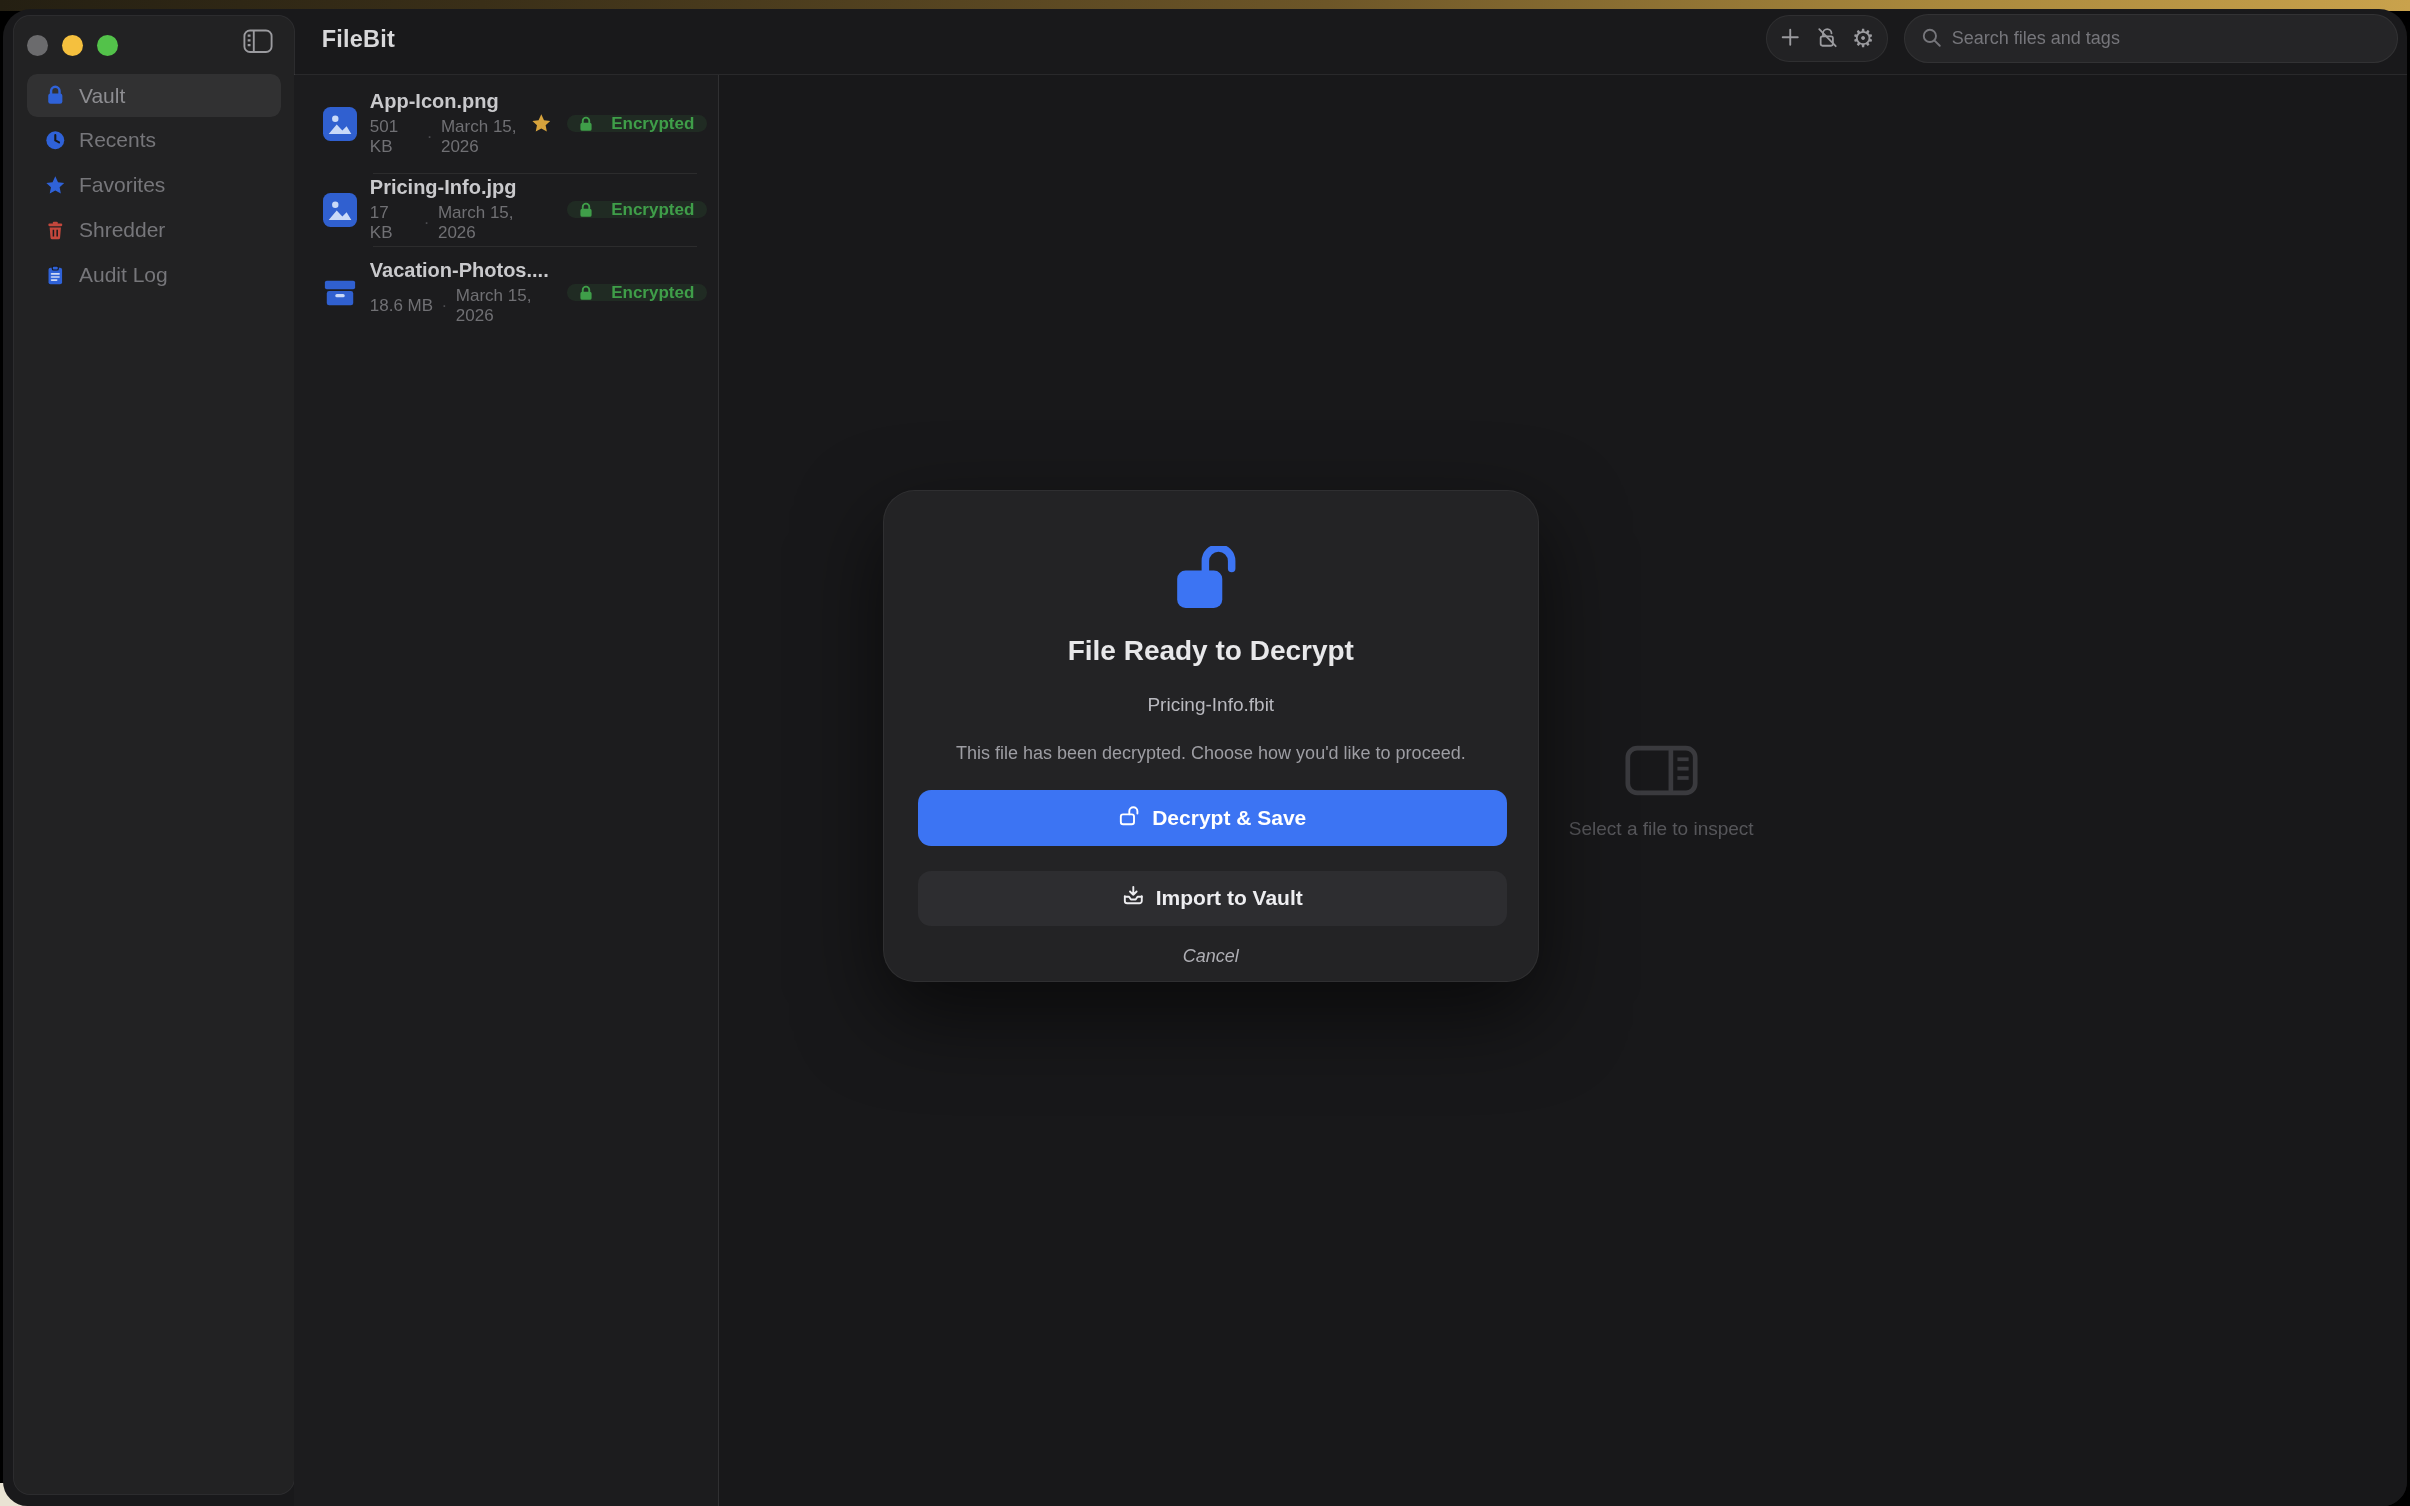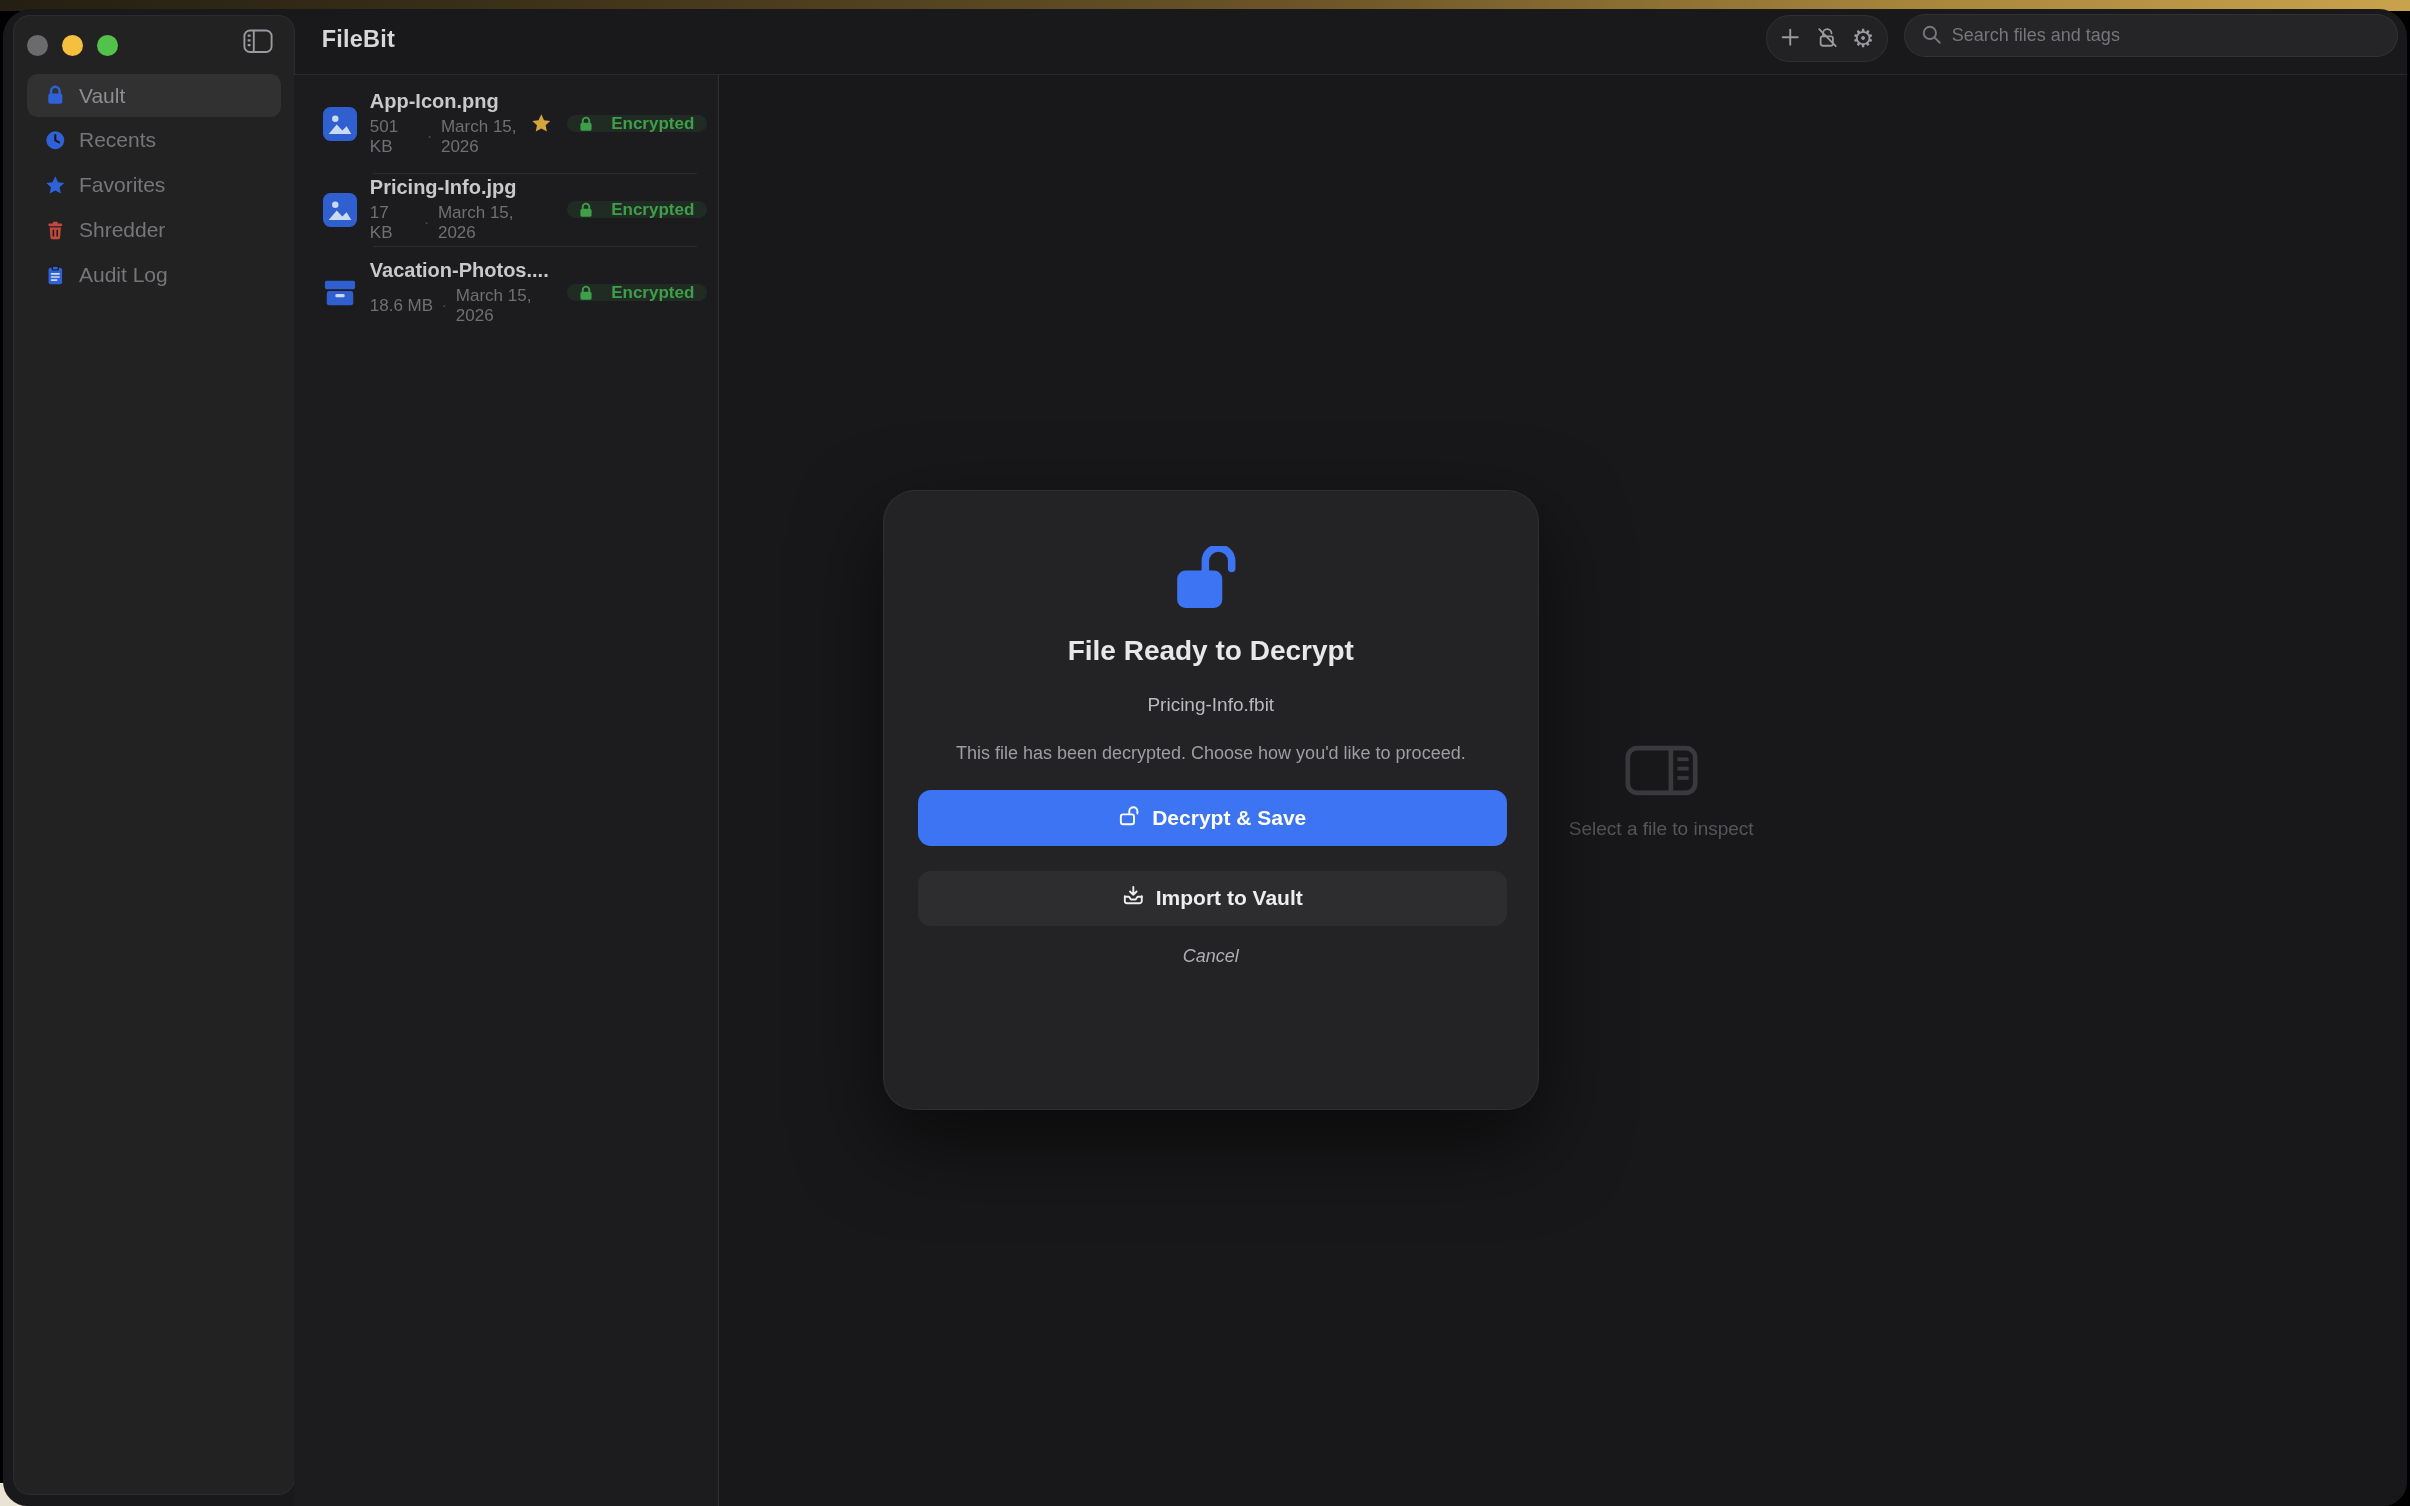--- a/index.html
+++ b/index.html
@@ -20,21 +20,21 @@
 
   .toolbar-pill { position:absolute; left:1763px; top:6.6px; width:122px; height:47px;
     border-radius:23.5px; background:rgba(255,255,255,0.045); border:0.9px solid rgba(255,255,255,0.06);
     display:flex; align-items:center; justify-content:space-around; padding:0 5.6px; }
   .tb-icon { width:32px; height:32px; display:flex; align-items:center; justify-content:center;
     color:#9b9b9f; cursor:default; }
   .tb-icon svg { stroke:#9b9b9f; }
   .gear-glyph { font-size:25.4px; line-height:25.4px; color:#9b9b9f;
     font-family:"DejaVu Sans",sans-serif; }
 
-  .search-pill { position:absolute; left:1901px; top:5.6px; width:494px; height:43px;
+  .search-pill { position:absolute; left:1901px; top:5.6px; width:494px; height:49px;
     border-radius:24.5px; background:rgba(255,255,255,0.055); border:0.9px solid rgba(255,255,255,0.06);
     display:flex; align-items:center; padding:0 15px; gap:9.4px; }
   .search-pill input { flex:1; background:transparent; border:none; outline:none;
     font-size:18px; color:#cfcfd2; font-family:inherit; }
   .search-pill input::placeholder { color:#76767b; }
 
   
   .sidebar { position:absolute; left:10.4px; top:6.6px; width:282px; height:1480px;
     background:rgba(255,255,255,0.038); border:0.9px solid rgba(255,255,255,0.05); border-radius:17px; }
   .traffic { position:absolute; left:13px; top:19px; display:flex; gap:14px; }
@@ -67,21 +67,21 @@
     background:rgba(63,158,73,0.12); display:flex; align-items:center; gap:18px;
     font-size:17px; font-weight:600; color:#3f9e49; }
 
   
   .detail { position:absolute; left:716px; top:66px; right:0; bottom:0; background:#18181a; }
   .empty-state { position:absolute; left:850px; top:670px; width:auto;
     display:flex; flex-direction:column; align-items:center; gap:19px; }
   .empty-text { font-size:19px; color:#56565a; white-space:nowrap; }
 
   
-  .modal { position:absolute; left:880px; top:481px; width:656px; height:620px;
+  .modal { position:absolute; left:880px; top:481px; width:656px; height:492px;
     background:#232325; border:0.9px solid rgba(255,255,255,0.06); border-radius:32px;
     box-shadow:0 32px 85px rgba(0,0,0,0.6); z-index:5; }
   .modal-lock { position:absolute; left:50%; top:55px; transform:translateX(-50%); }
   .modal-title { position:absolute; top:144px; left:0; right:0; text-align:center;
     font-size:28px; font-weight:700; color:#e8e8ea; }
   .modal-file { position:absolute; top:203px; left:0; right:0; text-align:center;
     font-size:19px; color:#b9b9bf; }
   .modal-body { position:absolute; top:252px; left:0; right:0; text-align:center;
     font-size:18px; color:#9d9da3; }
   .btn { position:absolute; left:34px; width:589px; height:56px; border-radius:13px;

